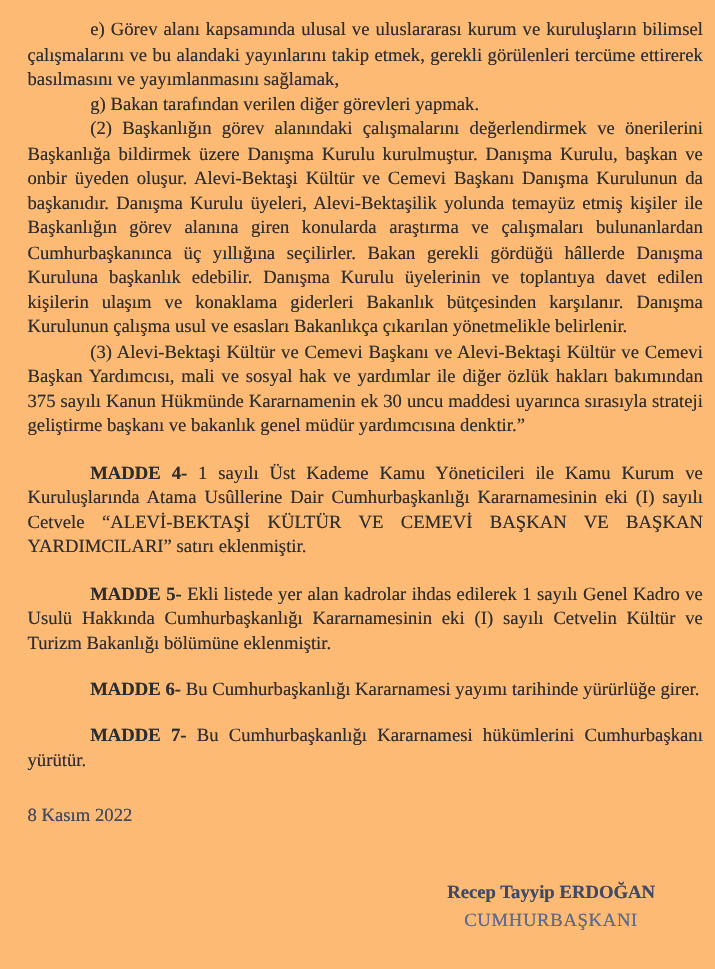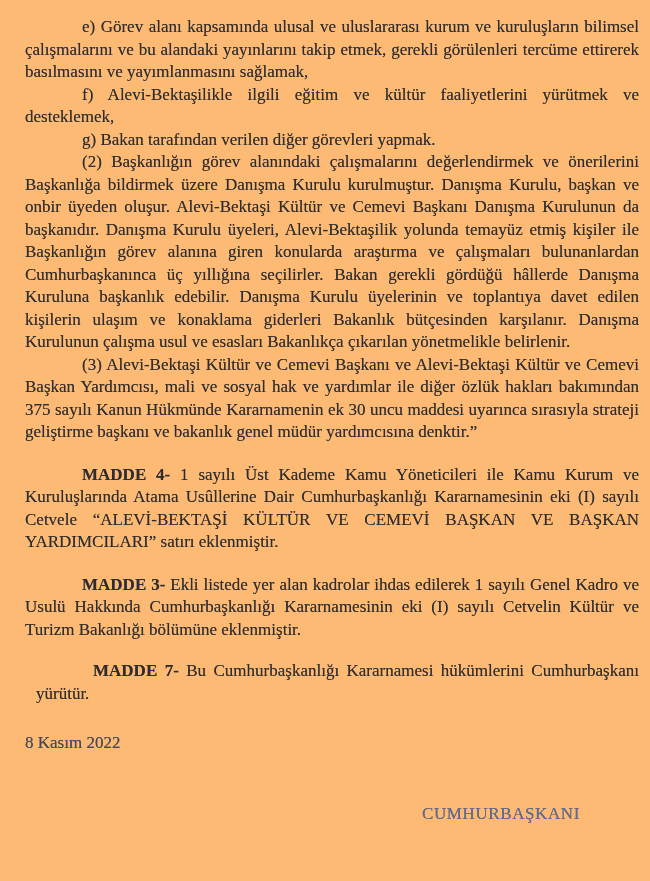--- a/index.html
+++ b/index.html
@@ -45,32 +45,33 @@
   .sig-name { font-weight: bold; color: #3d4a68; }
   .sig-title { color: #5a6b99; letter-spacing: 0.6px; margin-top: 3px; }
 </style>
 </head>
 <body>
 
 <div class="page">
   <div class="textcol">
 
     <p>e) Görev alanı kapsamında ulusal ve uluslararası kurum ve kuruluşların bilimsel çalışmalarını ve bu alandaki yayınlarını takip etmek, gerekli görülenleri tercüme ettirerek basılmasını ve yayımlanmasını sağlamak,</p>
-    <p>f) Alevi-Bektaşilikle ilgili eğitim ve kültür faaliyetlerini yürütmek ve desteklemek,</p>
     <p>g) Bakan tarafından verilen diğer görevleri yapmak.</p>
     <p>(2) Başkanlığın görev alanındaki çalışmalarını değerlendirmek ve önerilerini Başkanlığa bildirmek üzere Danışma Kurulu kurulmuştur. Danışma Kurulu, başkan ve onbir üyeden oluşur. Alevi-Bektaşi Kültür ve Cemevi Başkanı Danışma Kurulunun da başkanıdır. Danışma Kurulu üyeleri, Alevi-Bektaşilik yolunda temayüz etmiş kişiler ile Başkanlığın görev alanına giren konularda araştırma ve çalışmaları bulunanlardan Cumhurbaşkanınca üç yıllığına seçilirler. Bakan gerekli gördüğü hâllerde Danışma Kuruluna başkanlık edebilir. Danışma Kurulu üyelerinin ve toplantıya davet edilen kişilerin ulaşım ve konaklama giderleri Bakanlık bütçesinden karşılanır. Danışma Kurulunun çalışma usul ve esasları Bakanlıkça çıkarılan yönetmelikle belirlenir.</p>
     <p>(3) Alevi-Bektaşi Kültür ve Cemevi Başkanı ve Alevi-Bektaşi Kültür ve Cemevi Başkan Yardımcısı, mali ve sosyal hak ve yardımlar ile diğer özlük hakları bakımından 375 sayılı Kanun Hükmünde Kararnamenin ek 30 uncu maddesi uyarınca sırasıyla strateji geliştirme başkanı ve bakanlık genel müdür yardımcısına denktir.”</p>
 
     <p class="art"><span class="art-label">MADDE 4-</span><span> 1 sayılı Üst Kademe Kamu Yöneticileri ile Kamu Kurum ve Kuruluşlarında Atama Usûllerine Dair Cumhurbaşkanlığı Kararnamesinin eki (I) sayılı Cetvele “ALEVİ-BEKTAŞİ KÜLTÜR VE CEMEVİ BAŞKAN VE BAŞKAN YARDIMCILARI” satırı eklenmiştir.</span></p>
 
-    <p class="art"><span class="art-label">MADDE 3-</span><span> Ekli listede yer alan kadrolar ihdas edilerek 1 sayılı Genel Kadro ve Usulü Hakkında Cumhurbaşkanlığı Kararnamesinin eki (I) sayılı Cetvelin Kültür ve Turizm Bakanlığı bölümüne eklenmiştir.</span></p>
+    <p class="art"><span class="art-label">MADDE 5-</span><span> Ekli listede yer alan kadrolar ihdas edilerek 1 sayılı Genel Kadro ve Usulü Hakkında Cumhurbaşkanlığı Kararnamesinin eki (I) sayılı Cetvelin Kültür ve Turizm Bakanlığı bölümüne eklenmiştir.</span></p>
 
+    <p class="art"><span class="art-label">MADDE 6-</span><span> Bu Cumhurbaşkanlığı Kararnamesi yayımı tarihinde yürürlüğe girer.</span></p>
 
-    <p class="art" style="margin-top:19px;margin-left:11px;"><span class="art-label">MADDE 7-</span><span> Bu Cumhurbaşkanlığı Kararnamesi hükümlerini Cumhurbaşkanı yürütür.</span></p>
+    <p class="art" style="margin-top:19px;"><span class="art-label">MADDE 7-</span><span> Bu Cumhurbaşkanlığı Kararnamesi hükümlerini Cumhurbaşkanı yürütür.</span></p>
 
     <p class="date">8 Kasım 2022</p>
 
     <div class="sig">
+      <div class="sig-name">Recep Tayyip ERDOĞAN</div>
       <div class="sig-title">CUMHURBAŞKANI</div>
     </div>
 
   </div>
 </div>
 
 </body></html>

